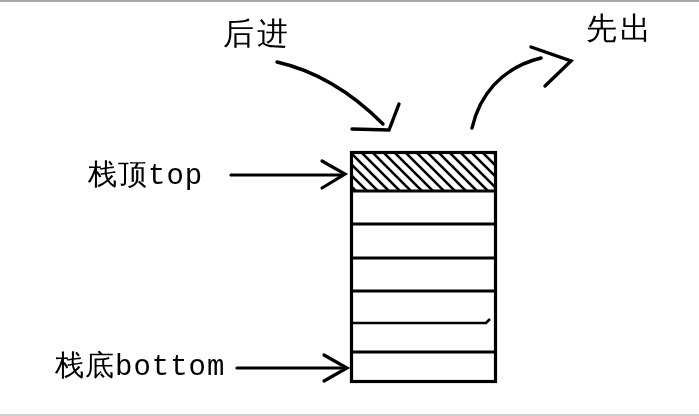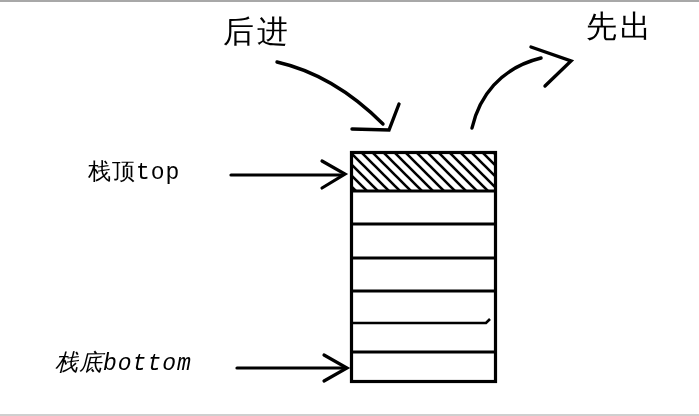--- a/index.html
+++ b/index.html
@@ -13,33 +13,33 @@
   .frame-line{position:absolute;left:0;width:699px;height:2px;}
   .frame-line.top{top:0;background:#a8a8a8;}
   .frame-line.bottom{bottom:0;background:#cfcfcf;}
   .lbl{
     position:absolute;
     color:#000;
     white-space:nowrap;
     line-height:1;
   }
   .lbl.cjk{
-    font-family:Liberation Mono, monospace;
+    font-family:Liberation Sans, sans-serif;
     font-size:31px;
     letter-spacing:3px;
   }
   .lbl.mixed{
     font-family:"Liberation Mono","DejaVu Sans Mono",monospace;
-    font-size:23px;
+    font-size:29px;
     letter-spacing:1px;
   }
   #push-label{left:223px;top:18px;}
   #pop-label{left:586px;top:13px;}
   #top-label{left:88px;top:162px;}
-  #bottom-label{left:55px;top:353px;font-style:italic;}
+  #bottom-label{left:55px;top:353px;}
   svg.drawing{position:absolute;left:0;top:0;}
 </style>
 </head>
 <body>
 
 <div class="frame-line top"></div>
 <div class="frame-line bottom"></div>
 
 <svg class="drawing" width="699" height="416" viewBox="0 0 699 416">
   <defs>

